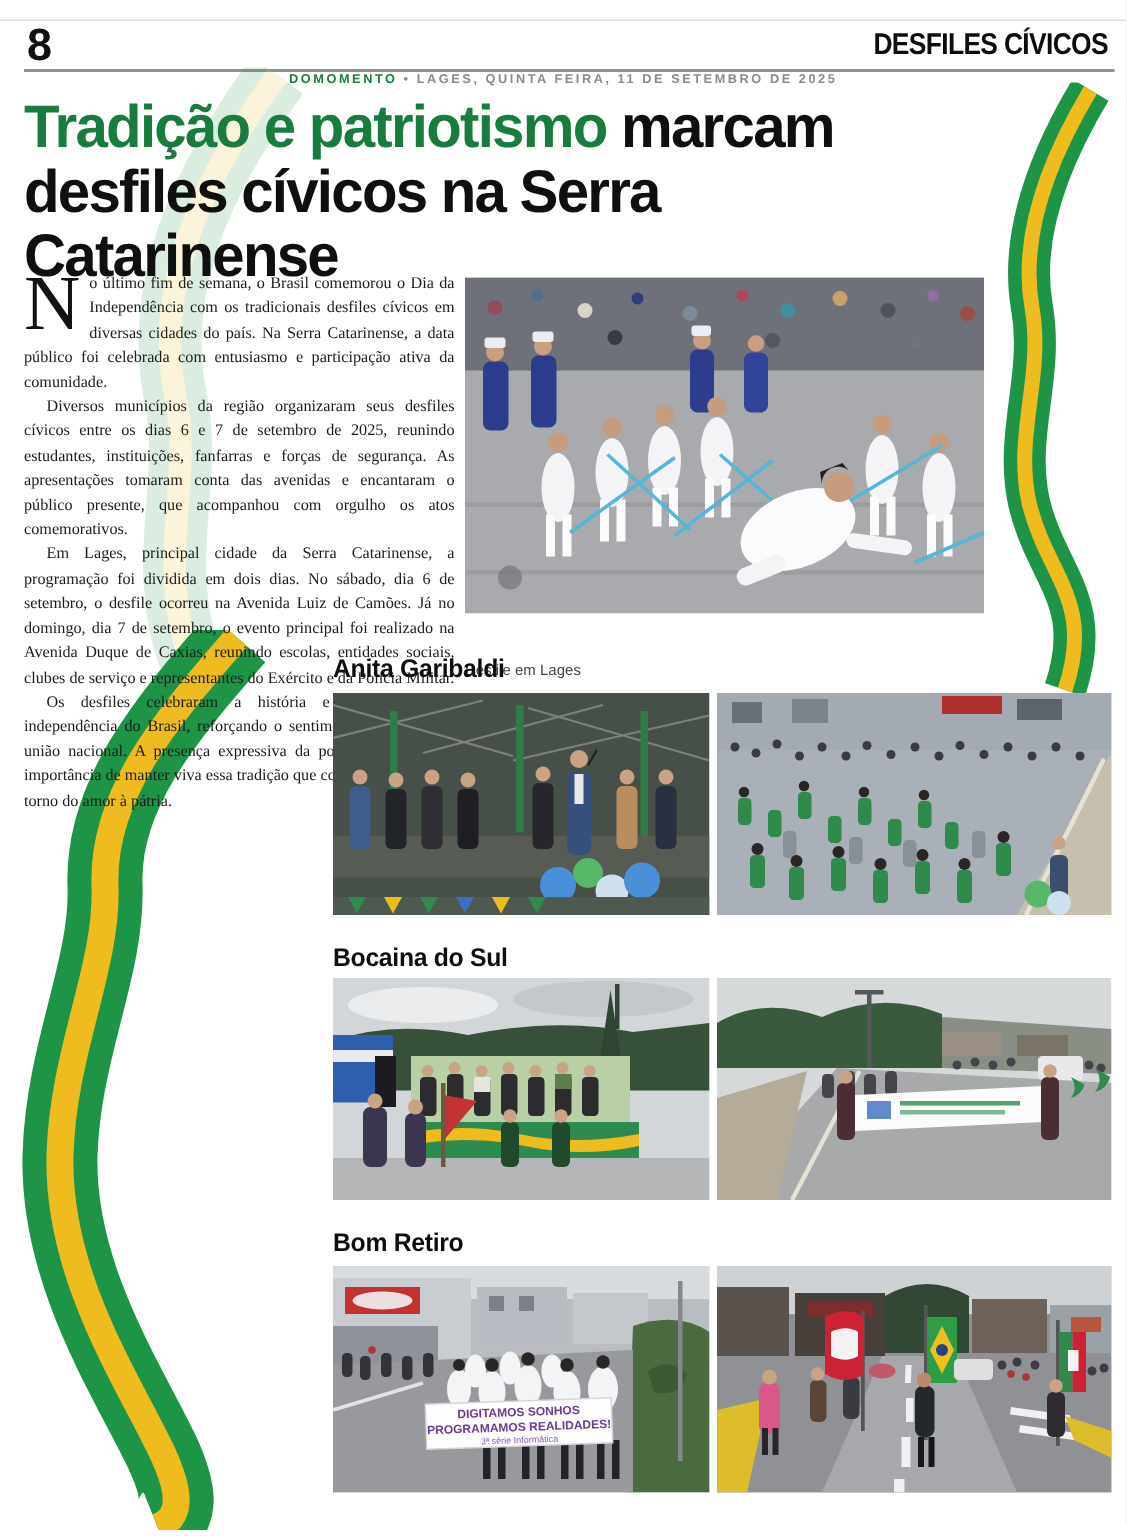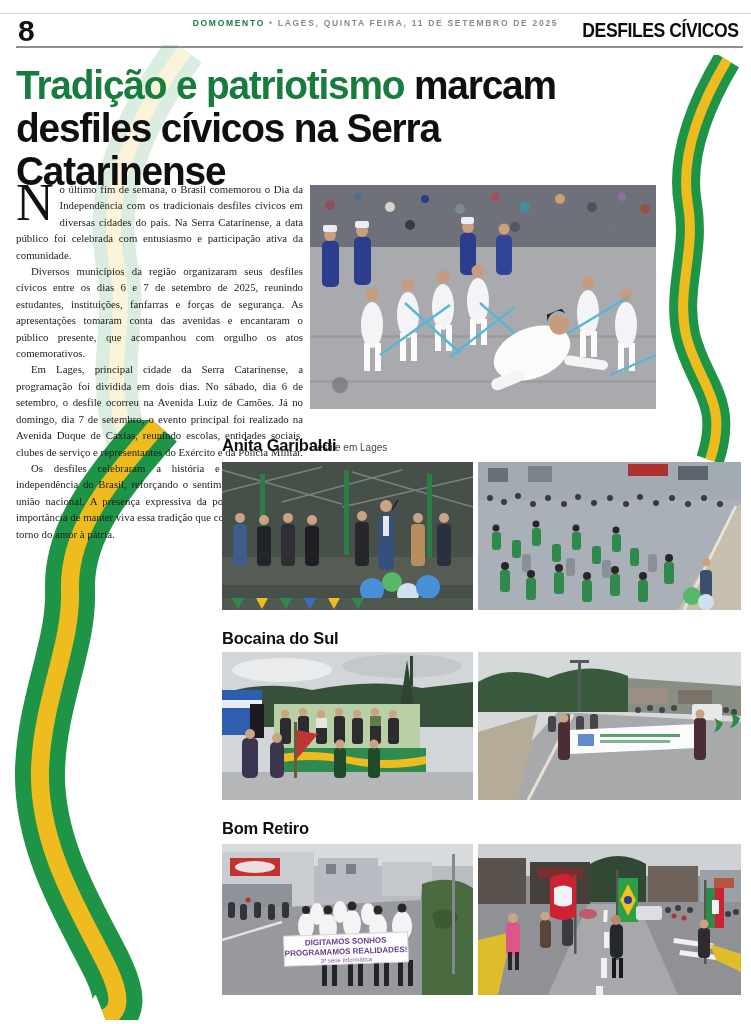--- a/index.html
+++ b/index.html
@@ -2,21 +2,21 @@
 <html><head>
 <meta charset="utf-8">
 <style>
   html,body{margin:0;padding:0;background:#e9e9e9;}
   .page{position:relative;width:751px;height:1024px;background:#ffffff;margin:0 auto;
         overflow:hidden;font-family:"Liberation Sans",sans-serif;color:#1a1a1a;}
   .abs{position:absolute;}
   
   .topline{top:13px;left:0;right:0;height:1px;background:#dcdcdc;}
   .pagenum{top:14px;left:18px;font-size:30px;font-weight:bold;color:#111;letter-spacing:-1px;}
-  .dateline{top:18px;left:0;right:0;text-align:center;font-size:8.5px;letter-spacing:1.7px;
+  .dateline{top:47px;left:0;right:0;text-align:center;font-size:8.5px;letter-spacing:1.7px;
             color:#8a8a8a;font-weight:bold;white-space:nowrap;}
   .masthead{color:#187c3e;}
   .sectionlabel{top:19px;right:12px;font-size:20px;font-weight:bold;letter-spacing:-0.5px;
             transform:scaleX(0.88);transform-origin:right top;color:#0d0d0d;white-space:nowrap;}
   .headrule{top:46px;left:16px;right:8px;height:2px;background:#8f8f8f;}
   
   .headline{top:64px;left:16px;width:640px;font-size:40px;font-weight:bold;line-height:1.07;
             letter-spacing:-1.2px;transform:scaleX(0.97);transform-origin:left top;color:#0f0f0f;z-index:2;}
   .hl-green{color:#187c3e;}
   

